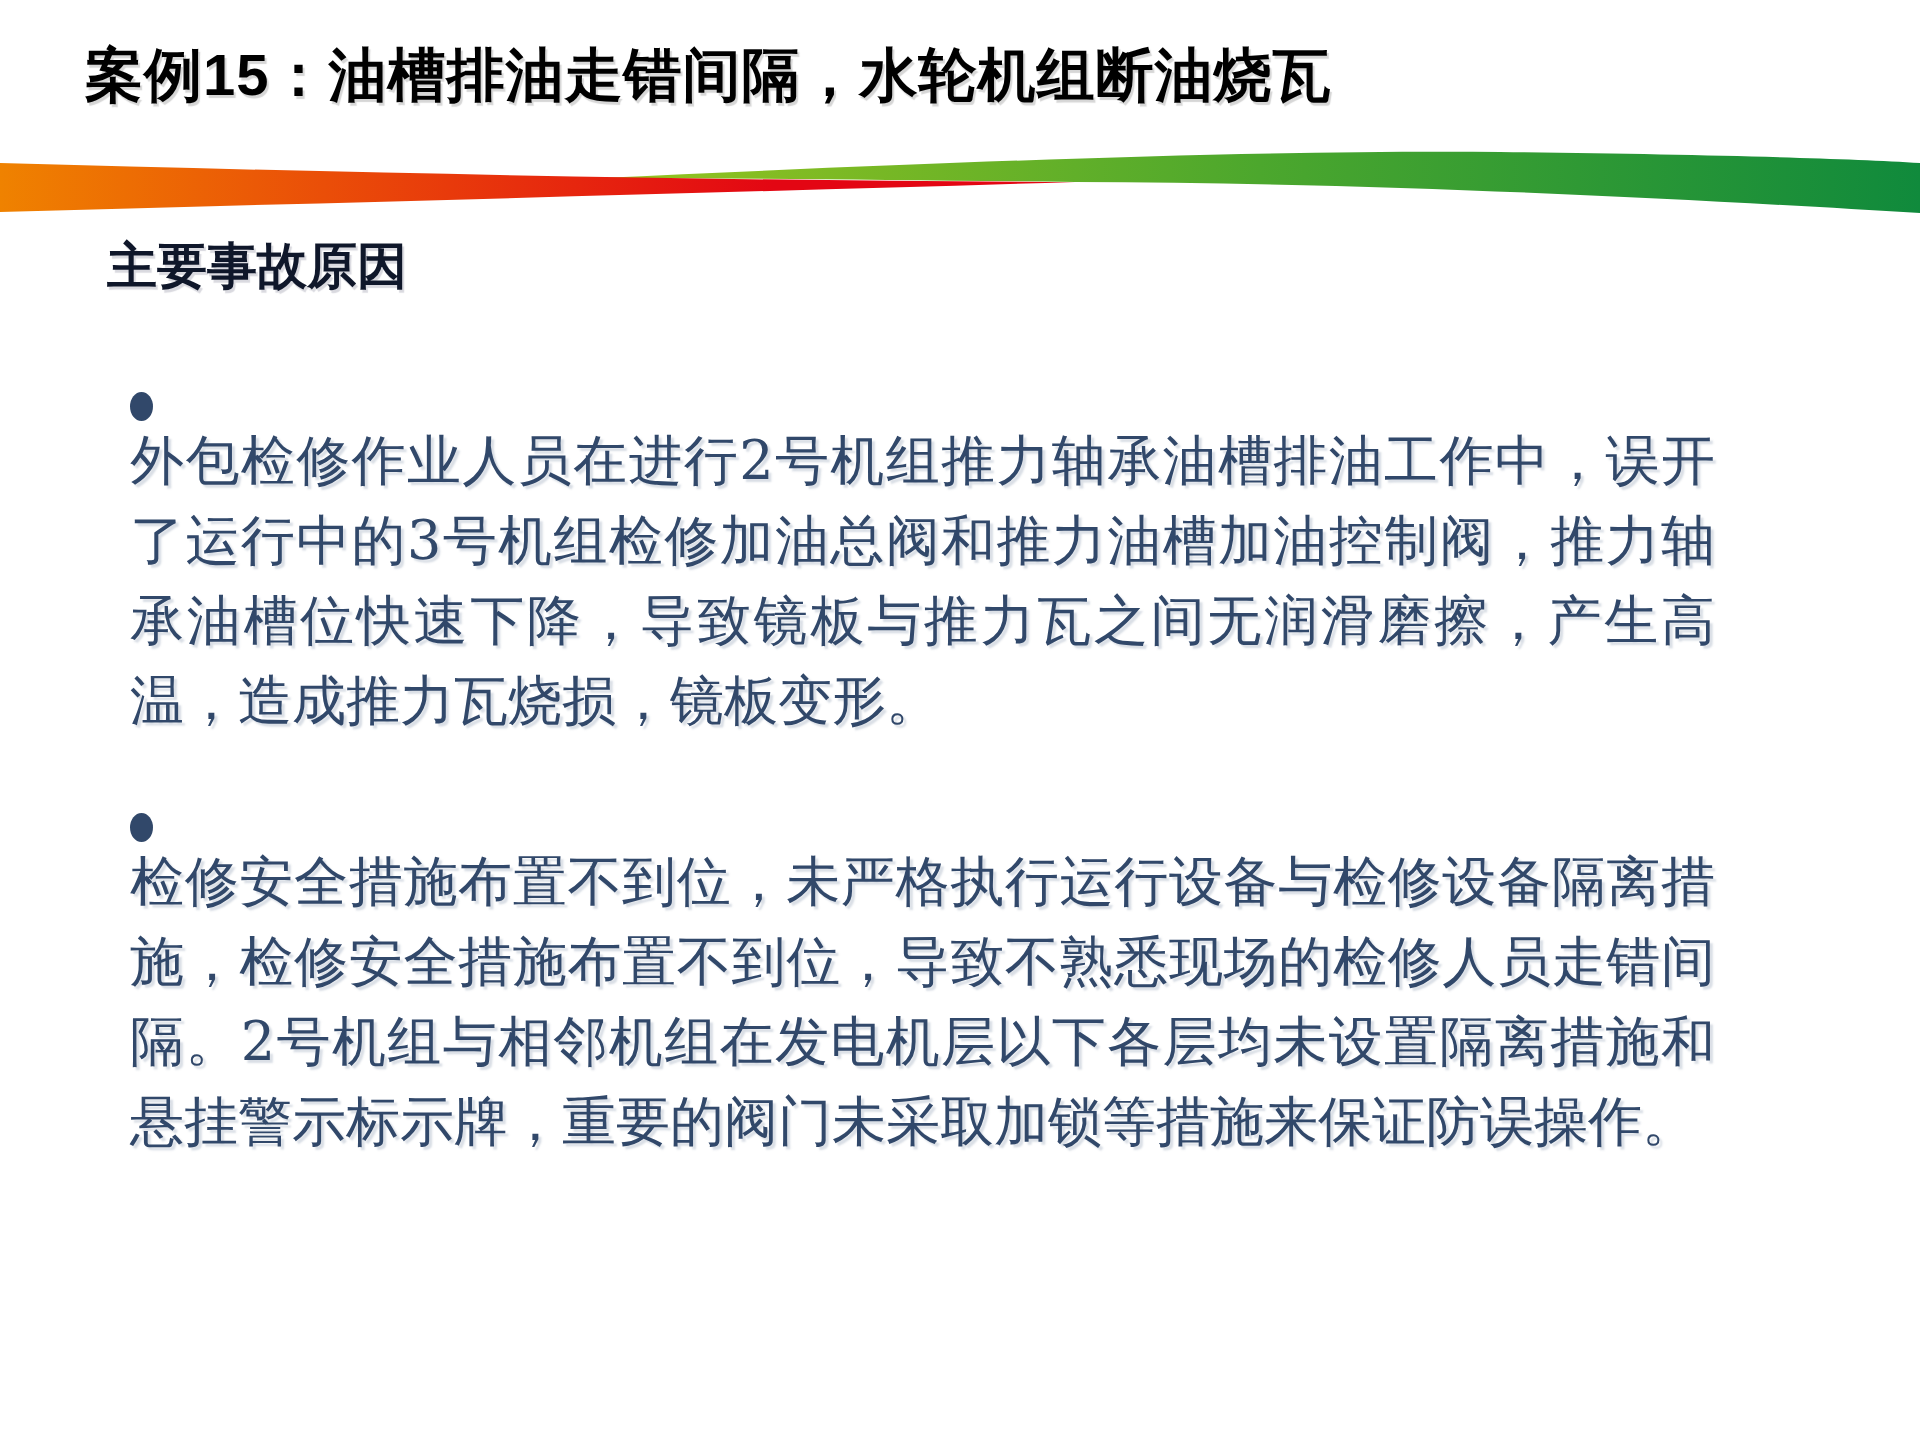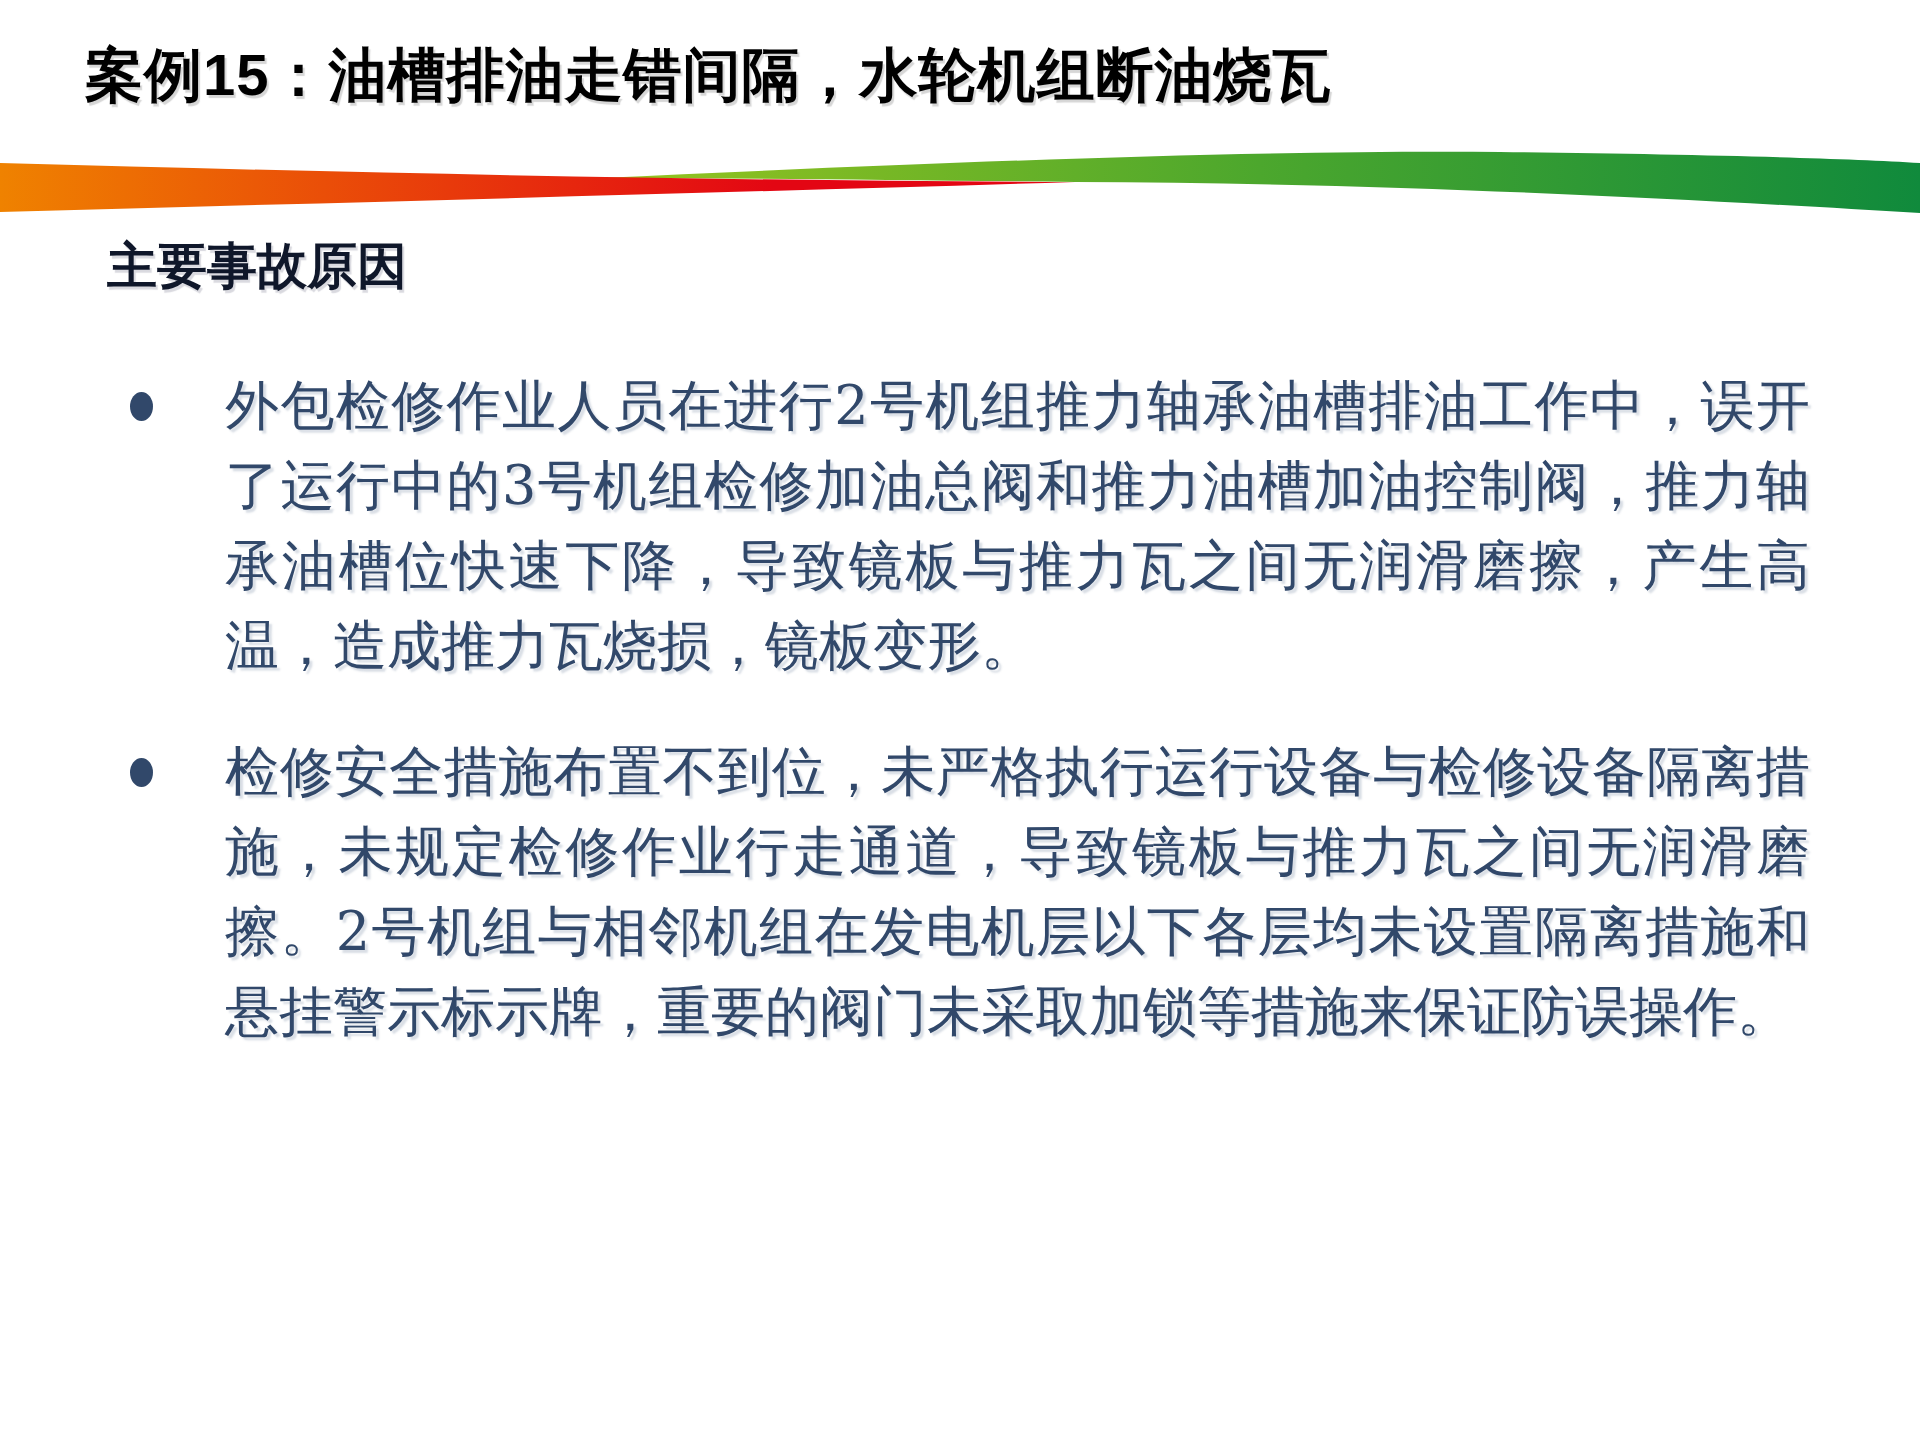--- a/index.html
+++ b/index.html
@@ -53,20 +53,21 @@
   .bullets {
     position: absolute;
     left: 130px;
     top: 366px;
     width: 1690px;
   }
   .bullet {
     display: flex;
     align-items: flex-start;
     margin: 0 0 46px 0;
+    flex-direction: column;
   }
   .dot {
     flex: 0 0 auto;
     width: 23px;
     height: 29px;
     border-radius: 50%;
     background: #31486a;
     margin-top: 26px;
     margin-right: 72px;
   }
@@ -108,17 +109,17 @@
 
   <h2 class="heading">主要事故原因</h2>
 
   <div class="bullets" id="bullets">
       <div class="bullet">
         <span class="dot"></span>
         <p class="bullet-text">外包检修作业人员在进行2号机组推力轴承油槽排油工作中，误开了运行中的3号机组检修加油总阀和推力油槽加油控制阀，推力轴承油槽位快速下降，导致镜板与推力瓦之间无润滑磨擦，产生高温，造成推力瓦烧损，镜板变形。</p>
       </div>
       <div class="bullet">
         <span class="dot"></span>
-        <p class="bullet-text">检修安全措施布置不到位，未严格执行运行设备与检修设备隔离措施，未规定检修作业行走通道，导致镜板与推力瓦之间无润滑磨擦。2号机组与相邻机组在发电机层以下各层均未设置隔离措施和悬挂警示标示牌，重要的阀门未采取加锁等措施来保证防误操作。</p>
+        <p class="bullet-text">检修安全措施布置不到位，未严格执行运行设备与检修设备隔离措施，检修安全措施布置不到位，导致不熟悉现场的检修人员走错间隔。2号机组与相邻机组在发电机层以下各层均未设置隔离措施和悬挂警示标示牌，重要的阀门未采取加锁等措施来保证防误操作。</p>
       </div>
     </div>
 
 </div>
 
 </body></html>

